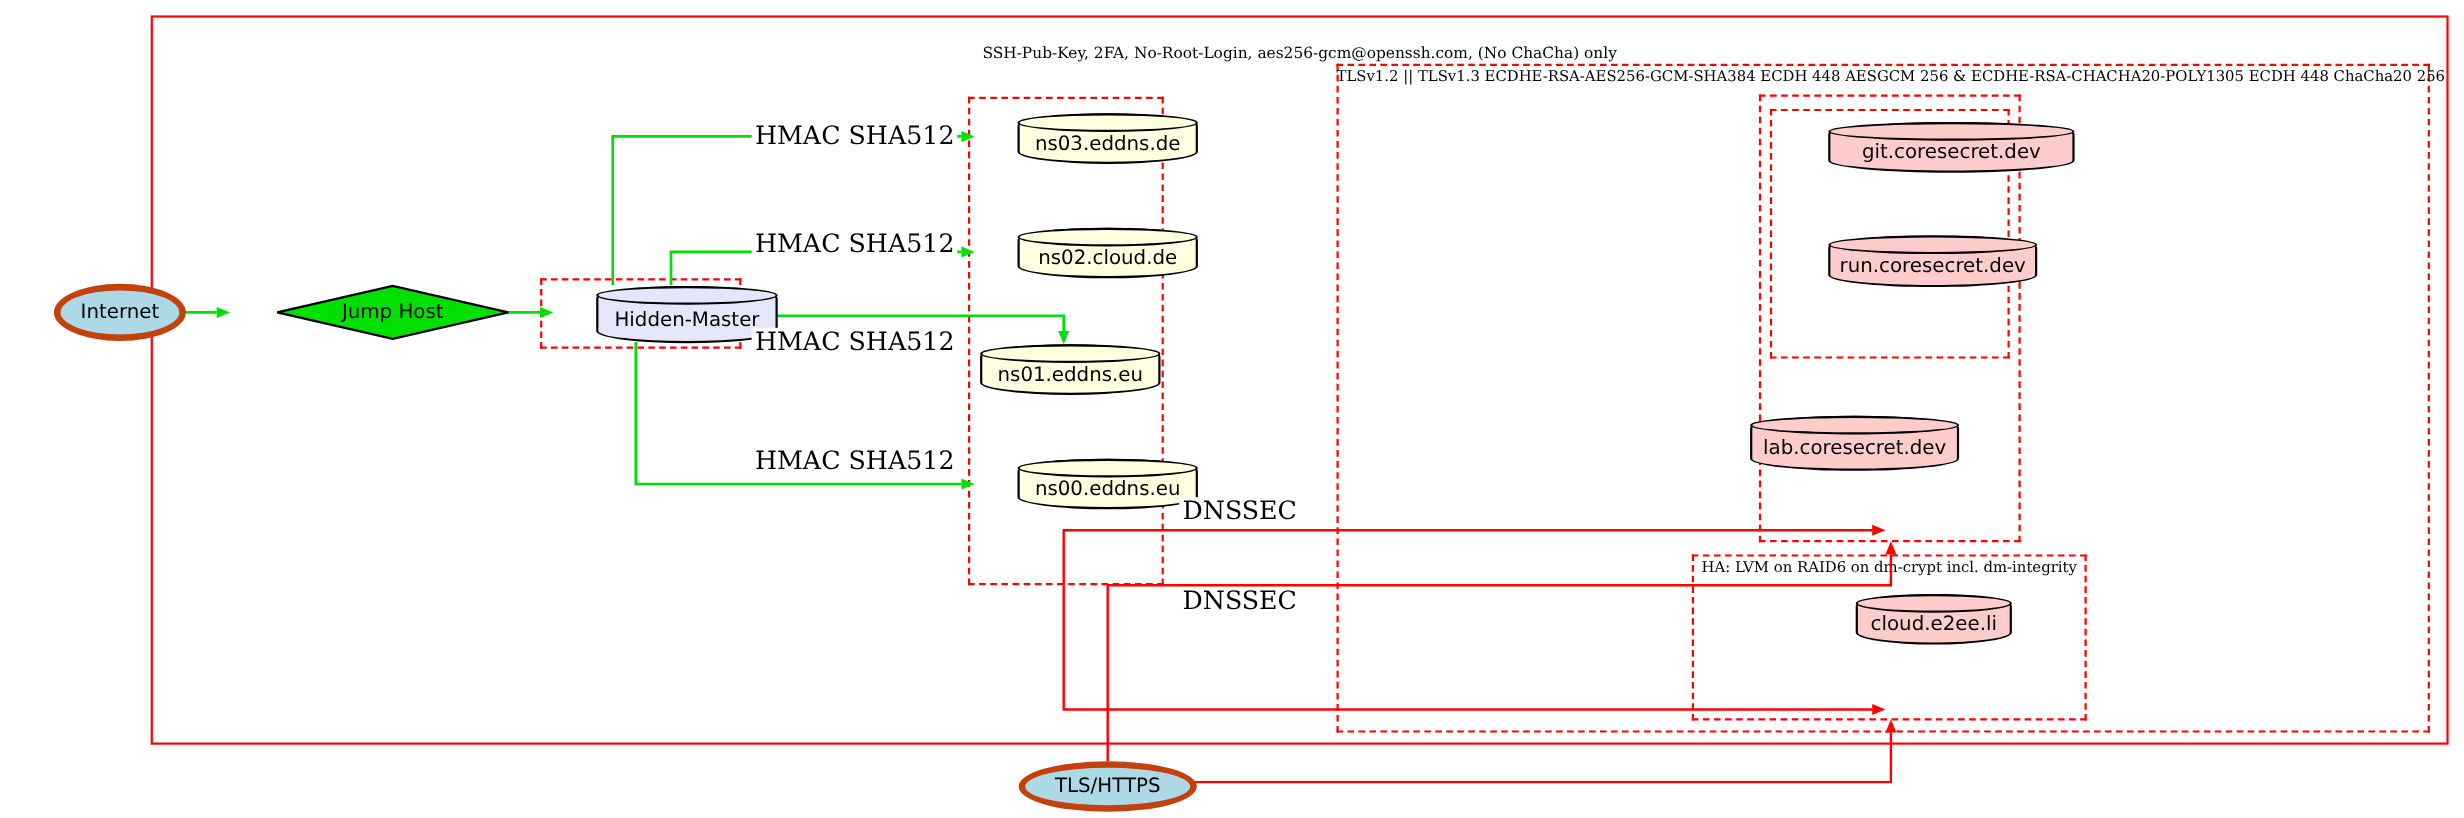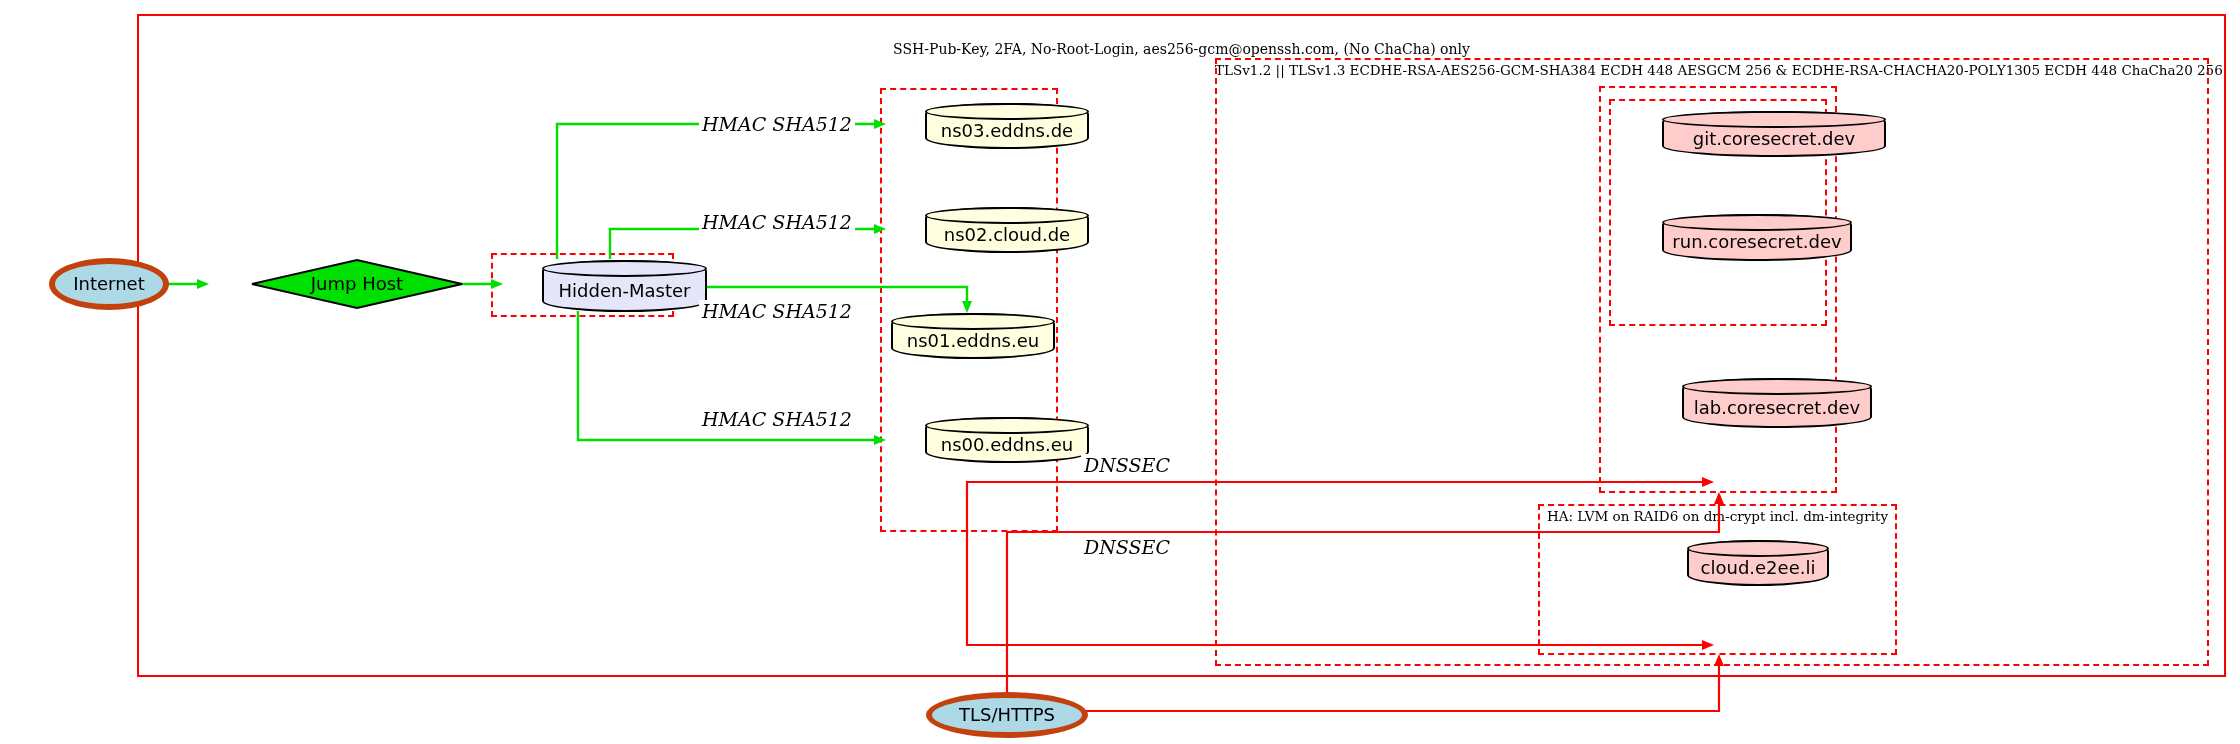--- a/index.html
+++ b/index.html
@@ -22,22 +22,22 @@
   .node-label{font-size:18px;line-height:1;white-space:nowrap;position:relative;z-index:2;}
 
   .cylinder{border:2px solid #000;border-radius:50%/11px;}
   .cylinder::before{content:"";position:absolute;left:-2px;top:-2px;width:calc(100% + 4px);height:17px;
                     box-sizing:border-box;border:2px solid #000;border-radius:50%;background:inherit;z-index:1;}
   .cylinder .node-label{padding-top:9px;}
 
   .diamond svg{position:absolute;left:0;top:0;width:100%;height:100%;}
 
   .edge-label{position:absolute;transform:translate(-50%,-50%);
-              font-family:"DejaVu Serif","Liberation Serif",serif;font-size:19px;
-              background:var(--background);padding:0 3px;white-space:nowrap;z-index:3;font-style:italic;}
+              font-family:"DejaVu Serif","Liberation Serif",serif;font-size:23px;
+              background:var(--background);padding:0 3px;white-space:nowrap;z-index:3;}
 
   .eg{stroke:var(--edge-green);stroke-width:2.4;fill:none;}
   .ah-g{fill:var(--edge-green);stroke:none;}
   .er{stroke:var(--edge-red);stroke-width:2.2;fill:none;}
   .ah-r{fill:var(--edge-red);stroke:none;}
 </style>
 </head>
 <body>
 
 <div id="canvas">
@@ -128,21 +128,21 @@
   <div class="node cylinder" style="left:886px;top:417px;width:164px;height:46px;background:var(--node-yellow);">
     <span class="node-label">ns00.eddns.eu</span>
   </div>
 
   <div class="node cylinder" style="left:1623px;top:111px;width:224px;height:46px;background:var(--node-pink);">
     <span class="node-label">git.coresecret.dev</span>
   </div>
   <div class="node cylinder" style="left:1623px;top:214px;width:190px;height:47px;background:var(--node-pink);">
     <span class="node-label">run.coresecret.dev</span>
   </div>
-  <div class="node cylinder" style="left:1643px;top:378px;width:190px;height:50px;background:var(--node-pink);text-align:right;">
+  <div class="node cylinder" style="left:1552px;top:378px;width:190px;height:50px;background:var(--node-pink);text-align:right;">
     <span class="node-label">lab.coresecret.dev</span>
   </div>
   <div class="node cylinder" style="left:1648px;top:540px;width:142px;height:46px;background:var(--node-pink);">
     <span class="node-label">cloud.e2ee.li</span>
   </div>
 
   <div class="node ellipse" style="left:887px;top:692px;width:162px;height:46px;background:var(--node-blue);">
     <span class="node-label">TLS/HTTPS</span>
   </div>
 

